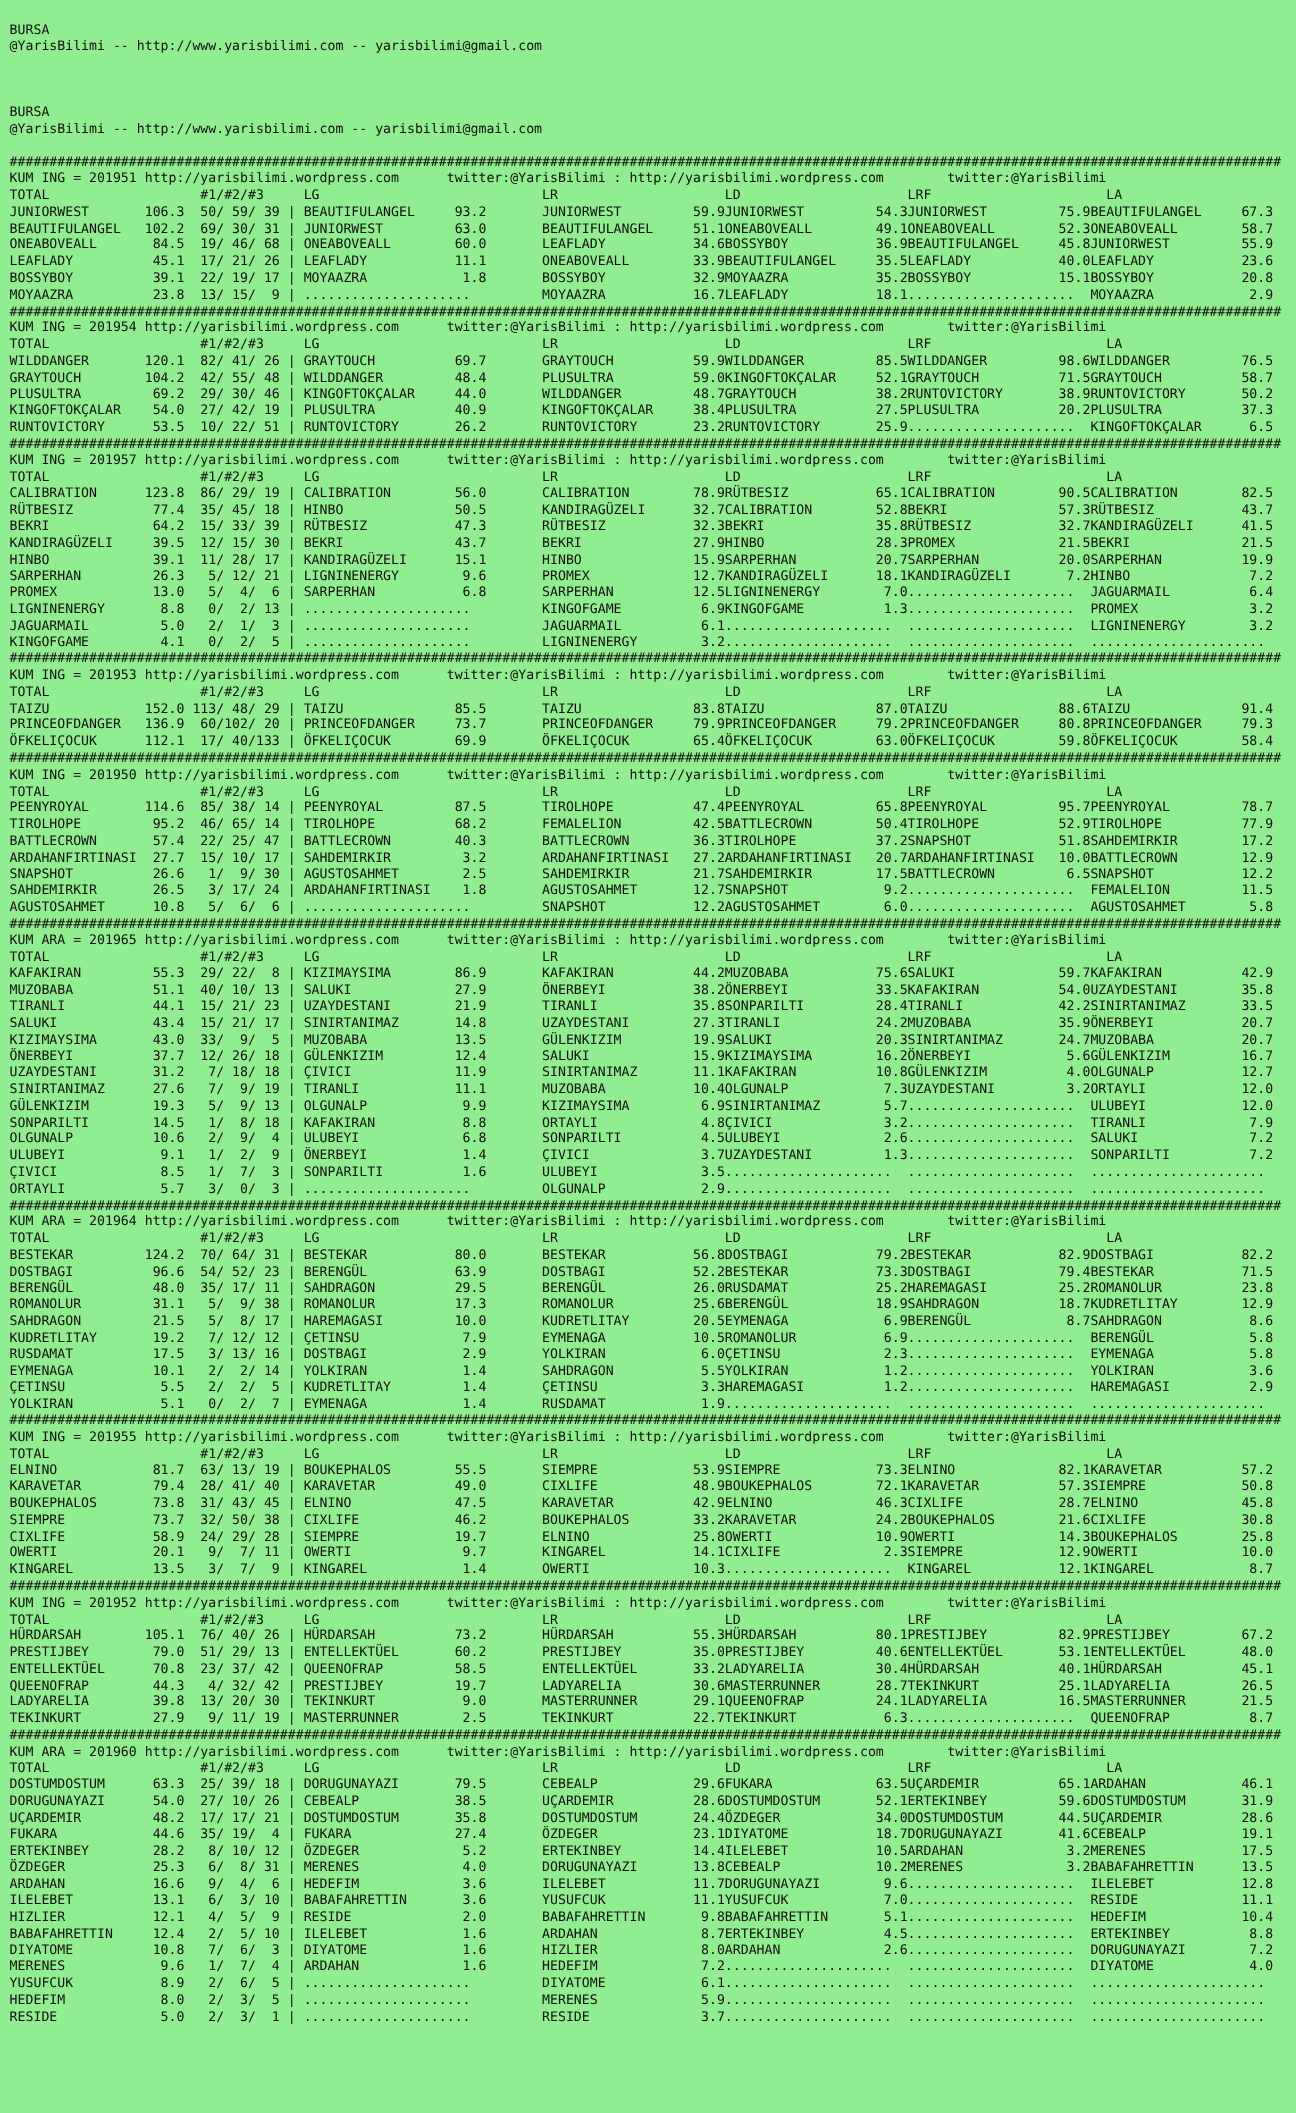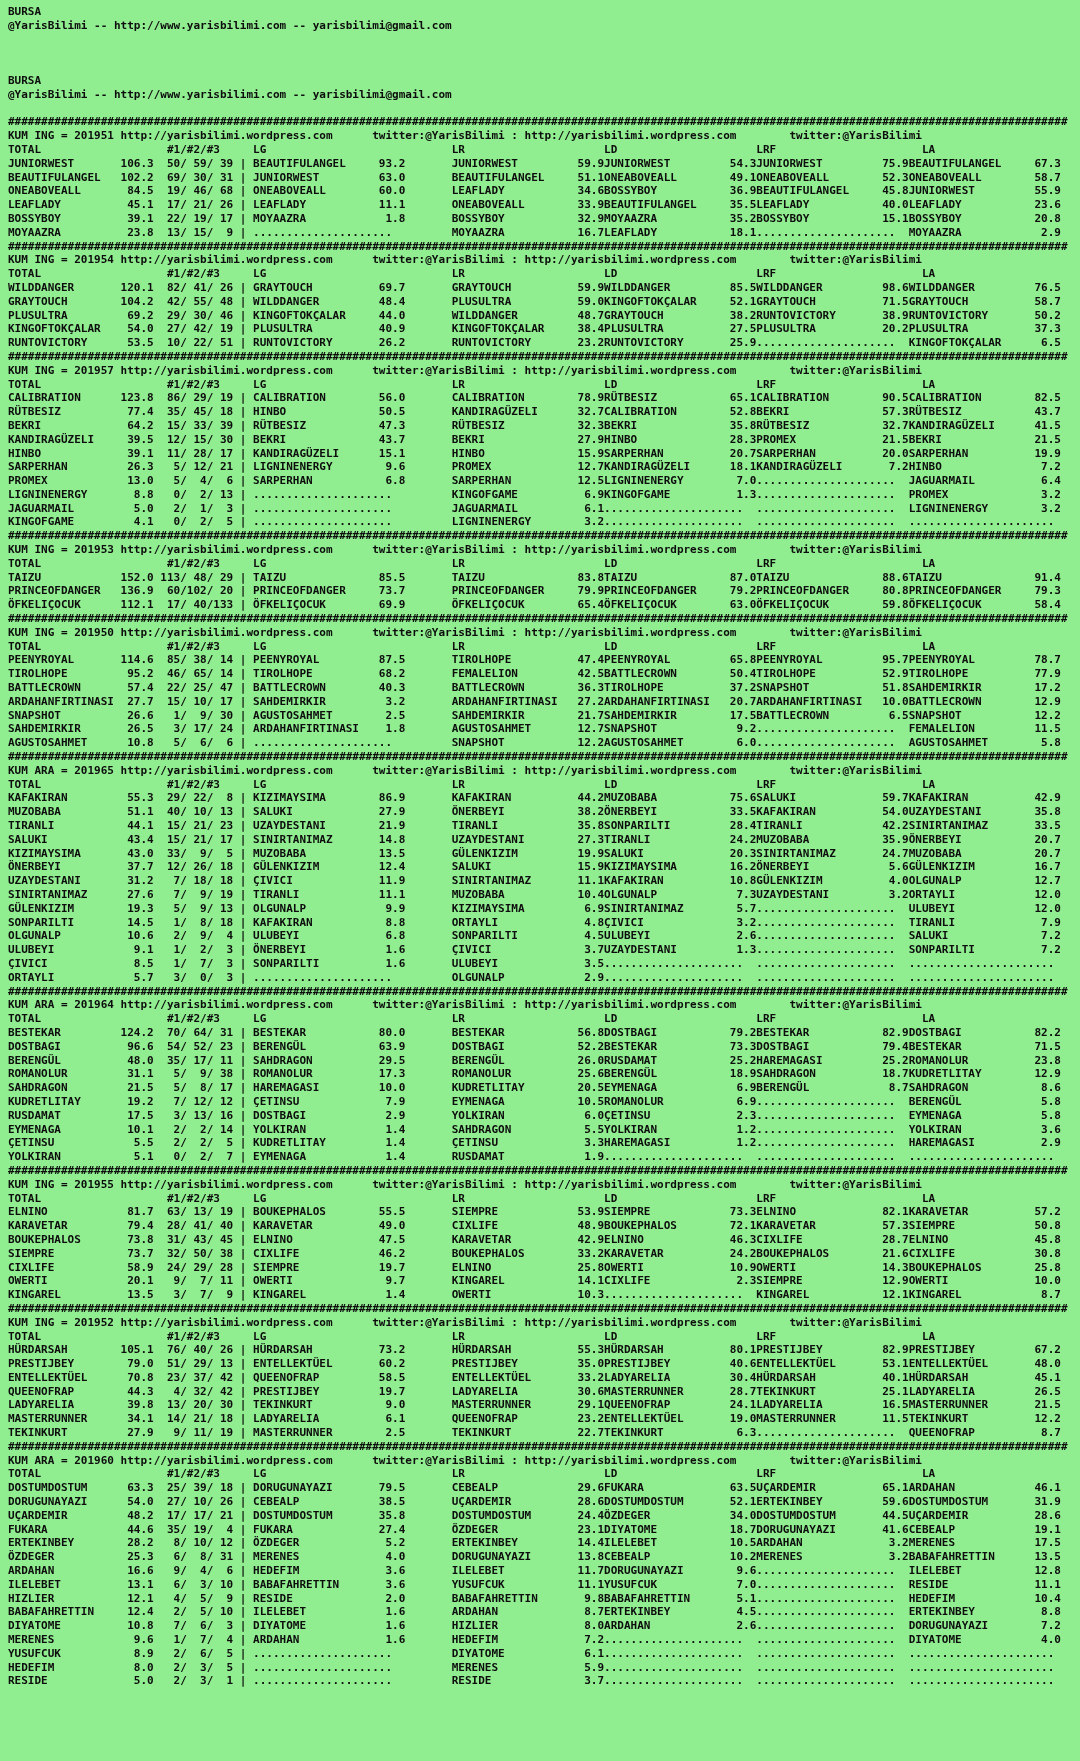--- a/index.html
+++ b/index.html
@@ -4,21 +4,21 @@
 <style>
   html,body{margin:0;padding:0;}
   body{
     width:1080px;height:1761px;
     background:#90ee90;
     font-family:"DejaVu Sans Mono","Liberation Mono",monospace;
     font-size:11px;line-height:13.8px;
     color:#0d0d0d;
     overflow:hidden;
   }
-  .screen{padding:5px 0 0 8px;font-weight:bold;}
+  .screen{padding:18px 0 0 8px;}
   .line{white-space:pre;height:13.8px;}
 </style>
 </head>
 <body>
 
 <div class="screen">
   <div class="line">BURSA</div>
   <div class="line">@YarisBilimi -- http://www.yarisbilimi.com -- yarisbilimi@gmail.com</div>
   <div class="line"></div>
   <div class="line"></div>
@@ -91,21 +91,21 @@
         <div class="line">MUZOBABA          51.1  40/ 10/ 13 | SALUKI             27.9       ÖNERBEYI           38.2ÖNERBEYI           33.5KAFAKIRAN          54.0UZAYDESTANI        35.8</div>
         <div class="line">TIRANLI           44.1  15/ 21/ 23 | UZAYDESTANI        21.9       TIRANLI            35.8SONPARILTI         28.4TIRANLI            42.2SINIRTANIMAZ       33.5</div>
         <div class="line">SALUKI            43.4  15/ 21/ 17 | SINIRTANIMAZ       14.8       UZAYDESTANI        27.3TIRANLI            24.2MUZOBABA           35.9ÖNERBEYI           20.7</div>
         <div class="line">KIZIMAYSIMA       43.0  33/  9/  5 | MUZOBABA           13.5       GÜLENKIZIM         19.9SALUKI             20.3SINIRTANIMAZ       24.7MUZOBABA           20.7</div>
         <div class="line">ÖNERBEYI          37.7  12/ 26/ 18 | GÜLENKIZIM         12.4       SALUKI             15.9KIZIMAYSIMA        16.2ÖNERBEYI            5.6GÜLENKIZIM         16.7</div>
         <div class="line">UZAYDESTANI       31.2   7/ 18/ 18 | ÇIVICI             11.9       SINIRTANIMAZ       11.1KAFAKIRAN          10.8GÜLENKIZIM          4.0OLGUNALP           12.7</div>
         <div class="line">SINIRTANIMAZ      27.6   7/  9/ 19 | TIRANLI            11.1       MUZOBABA           10.4OLGUNALP            7.3UZAYDESTANI         3.2ORTAYLI            12.0</div>
         <div class="line">GÜLENKIZIM        19.3   5/  9/ 13 | OLGUNALP            9.9       KIZIMAYSIMA         6.9SINIRTANIMAZ        5.7.....................  ULUBEYI            12.0</div>
         <div class="line">SONPARILTI        14.5   1/  8/ 18 | KAFAKIRAN           8.8       ORTAYLI             4.8ÇIVICI              3.2.....................  TIRANLI             7.9</div>
         <div class="line">OLGUNALP          10.6   2/  9/  4 | ULUBEYI             6.8       SONPARILTI          4.5ULUBEYI             2.6.....................  SALUKI              7.2</div>
-        <div class="line">ULUBEYI            9.1   1/  2/  3 | ÖNERBEYI            1.6       ÇIVICI              3.7UZAYDESTANI         1.3.....................  SONPARILTI          7.2</div>
+        <div class="line">ULUBEYI            9.1   1/  2/  9 | ÖNERBEYI            1.4       ÇIVICI              3.7UZAYDESTANI         1.3.....................  SONPARILTI          7.2</div>
         <div class="line">ÇIVICI             8.5   1/  7/  3 | SONPARILTI          1.6       ULUBEYI             3.5.....................  .....................  ......................</div>
         <div class="line">ORTAYLI            5.7   3/  0/  3 | .....................         OLGUNALP            2.9.....................  .....................  ......................</div>
       </div>
       <div>
         <div class="line">################################################################################################################################################################</div>
         <div class="line">KUM ARA = 201964 http://yarisbilimi.wordpress.com      twitter:@YarisBilimi : http://yarisbilimi.wordpress.com        twitter:@YarisBilimi</div>
         <div class="line">TOTAL                   #1/#2/#3     LG                            LR                     LD                     LRF                      LA</div>
         <div class="line">BESTEKAR         124.2  70/ 64/ 31 | BESTEKAR           80.0       BESTEKAR           56.8DOSTBAGI           79.2BESTEKAR           82.9DOSTBAGI           82.2</div>
         <div class="line">DOSTBAGI          96.6  54/ 52/ 23 | BERENGÜL           63.9       DOSTBAGI           52.2BESTEKAR           73.3DOSTBAGI           79.4BESTEKAR           71.5</div>
         <div class="line">BERENGÜL          48.0  35/ 17/ 11 | SAHDRAGON          29.5       BERENGÜL           26.0RUSDAMAT           25.2HAREMAGASI         25.2ROMANOLUR          23.8</div>
@@ -131,21 +131,20 @@
       </div>
       <div>
         <div class="line">################################################################################################################################################################</div>
         <div class="line">KUM ING = 201952 http://yarisbilimi.wordpress.com      twitter:@YarisBilimi : http://yarisbilimi.wordpress.com        twitter:@YarisBilimi</div>
         <div class="line">TOTAL                   #1/#2/#3     LG                            LR                     LD                     LRF                      LA</div>
         <div class="line">HÜRDARSAH        105.1  76/ 40/ 26 | HÜRDARSAH          73.2       HÜRDARSAH          55.3HÜRDARSAH          80.1PRESTIJBEY         82.9PRESTIJBEY         67.2</div>
         <div class="line">PRESTIJBEY        79.0  51/ 29/ 13 | ENTELLEKTÜEL       60.2       PRESTIJBEY         35.0PRESTIJBEY         40.6ENTELLEKTÜEL       53.1ENTELLEKTÜEL       48.0</div>
         <div class="line">ENTELLEKTÜEL      70.8  23/ 37/ 42 | QUEENOFRAP         58.5       ENTELLEKTÜEL       33.2LADYARELIA         30.4HÜRDARSAH          40.1HÜRDARSAH          45.1</div>
         <div class="line">QUEENOFRAP        44.3   4/ 32/ 42 | PRESTIJBEY         19.7       LADYARELIA         30.6MASTERRUNNER       28.7TEKINKURT          25.1LADYARELIA         26.5</div>
         <div class="line">LADYARELIA        39.8  13/ 20/ 30 | TEKINKURT           9.0       MASTERRUNNER       29.1QUEENOFRAP         24.1LADYARELIA         16.5MASTERRUNNER       21.5</div>
-        <div class="line">MASTERRUNNER      34.1  14/ 21/ 18 | LADYARELIA          6.1       QUEENOFRAP         23.2ENTELLEKTÜEL       19.0MASTERRUNNER       11.5TEKINKURT          12.2</div>
         <div class="line">TEKINKURT         27.9   9/ 11/ 19 | MASTERRUNNER        2.5       TEKINKURT          22.7TEKINKURT           6.3.....................  QUEENOFRAP          8.7</div>
       </div>
       <div>
         <div class="line">################################################################################################################################################################</div>
         <div class="line">KUM ARA = 201960 http://yarisbilimi.wordpress.com      twitter:@YarisBilimi : http://yarisbilimi.wordpress.com        twitter:@YarisBilimi</div>
         <div class="line">TOTAL                   #1/#2/#3     LG                            LR                     LD                     LRF                      LA</div>
         <div class="line">DOSTUMDOSTUM      63.3  25/ 39/ 18 | DORUGUNAYAZI       79.5       CEBEALP            29.6FUKARA             63.5UÇARDEMIR          65.1ARDAHAN            46.1</div>
         <div class="line">DORUGUNAYAZI      54.0  27/ 10/ 26 | CEBEALP            38.5       UÇARDEMIR          28.6DOSTUMDOSTUM       52.1ERTEKINBEY         59.6DOSTUMDOSTUM       31.9</div>
         <div class="line">UÇARDEMIR         48.2  17/ 17/ 21 | DOSTUMDOSTUM       35.8       DOSTUMDOSTUM       24.4ÖZDEGER            34.0DOSTUMDOSTUM       44.5UÇARDEMIR          28.6</div>
         <div class="line">FUKARA            44.6  35/ 19/  4 | FUKARA             27.4       ÖZDEGER            23.1DIYATOME           18.7DORUGUNAYAZI       41.6CEBEALP            19.1</div>

